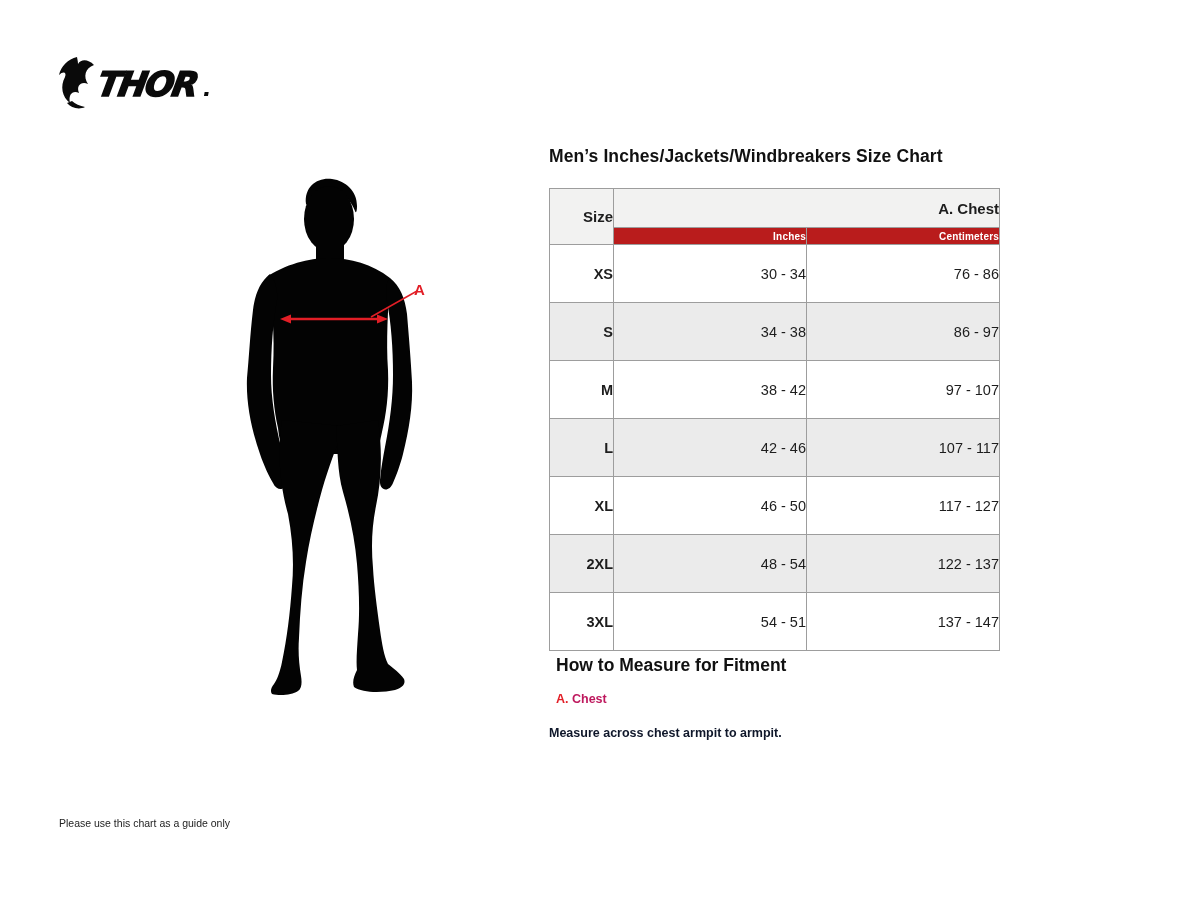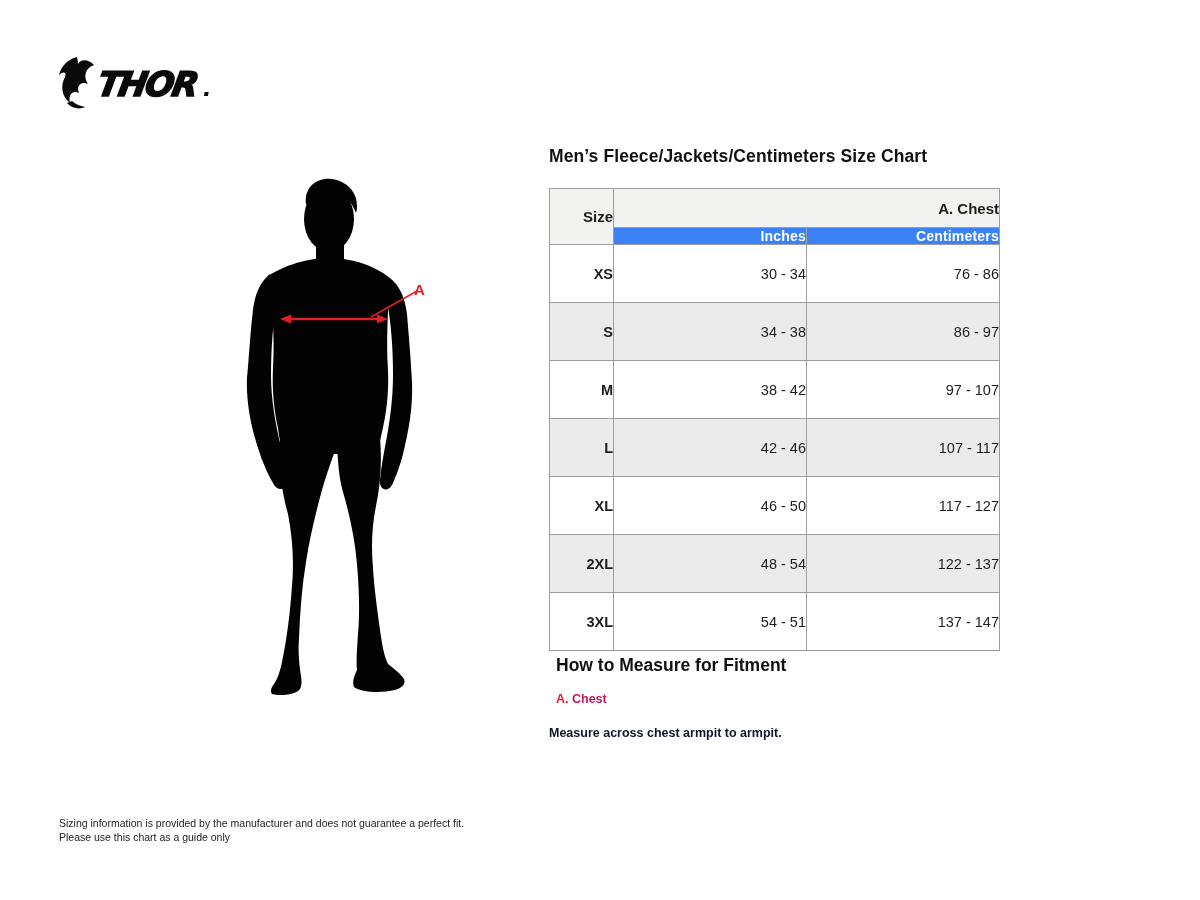--- a/index.html
+++ b/index.html
@@ -30,22 +30,22 @@
     font-size: 14.5px; color: #1d1d1d;
   }
   .size-table th, .size-table td {
     border: 1px solid #9d9d9d; text-align: right; vertical-align: middle; padding: 0;
   }
   .size-table .col-size { width: 64px; }
   .size-table .col-unit { width: 193px; }
   .size-table .h-size { background: #f2f2f1; font-size: 15px; font-weight: bold; }
   .size-table .h-group { background: #f2f2f1; height: 39px; font-size: 15px; font-weight: bold; }
   .size-table .h-bar {
-    background: #3b82f6; color: #fff; height: 17px;
-    font-size: 14px; font-weight: bold; letter-spacing: 0.2px;
+    background: #b91c1c; color: #fff; height: 17px;
+    font-size: 10px; font-weight: bold; letter-spacing: 0.2px;
   }
   .size-table td { height: 58px; background: #ffffff; }
   .size-table td.size-cell { font-weight: bold; }
   .size-table tr.alt td { background: #ebebeb; }
 
   
   .howto { position: absolute; left: 549px; top: 655px; width: 440px; }
   .howto-heading { font-size: 17.5px; font-weight: bold; color: #111; margin-left: 7px; }
   .howto-item { margin-top: 16px; margin-left: 7px; font-size: 12.5px; }
   .howto-key { color: #e21e26; font-weight: bold; }
@@ -101,21 +101,21 @@
       <g>
         <line x1="56" y1="149" x2="152" y2="149" stroke="#e21e26" stroke-width="2.3"></line>
         <path d="M50 149 l11 -4.5 v9 Z" fill="#e21e26"></path>
         <path d="M158 149 l-11 -4.5 v9 Z" fill="#e21e26"></path>
         <line x1="141" y1="147" x2="187" y2="121" stroke="#e21e26" stroke-width="1.5"></line>
       </g>
     </svg>
   </div>
   <span class="measure-label-a">A</span>
 
-  <div class="chart-title">Men’s Fleece/Jackets/Centimeters Size Chart</div>
+  <div class="chart-title">Men’s Inches/Jackets/Windbreakers Size Chart</div>
 
   <table class="size-table">
     <colgroup>
         <col class="col-size">
         <col class="col-unit">
         <col class="col-unit">
       </colgroup>
     <tbody>
       <tr>
         <th class="h-size" rowspan="2">Size</th>
@@ -166,17 +166,16 @@
   <div class="howto">
     <div class="howto-heading">How to Measure for Fitment</div>
     <div class="howto-item">
       <span class="howto-key">A.</span>
       <span class="howto-name">Chest</span>
       <div class="howto-desc">Measure across chest armpit to armpit.</div>
     </div>
   </div>
 
   <div class="footer">
-    <div>Sizing information is provided by the manufacturer and does not guarantee a perfect fit.</div>
     <div>Please use this chart as a guide only</div>
   </div>
 
 </div>
 
 </body></html>

